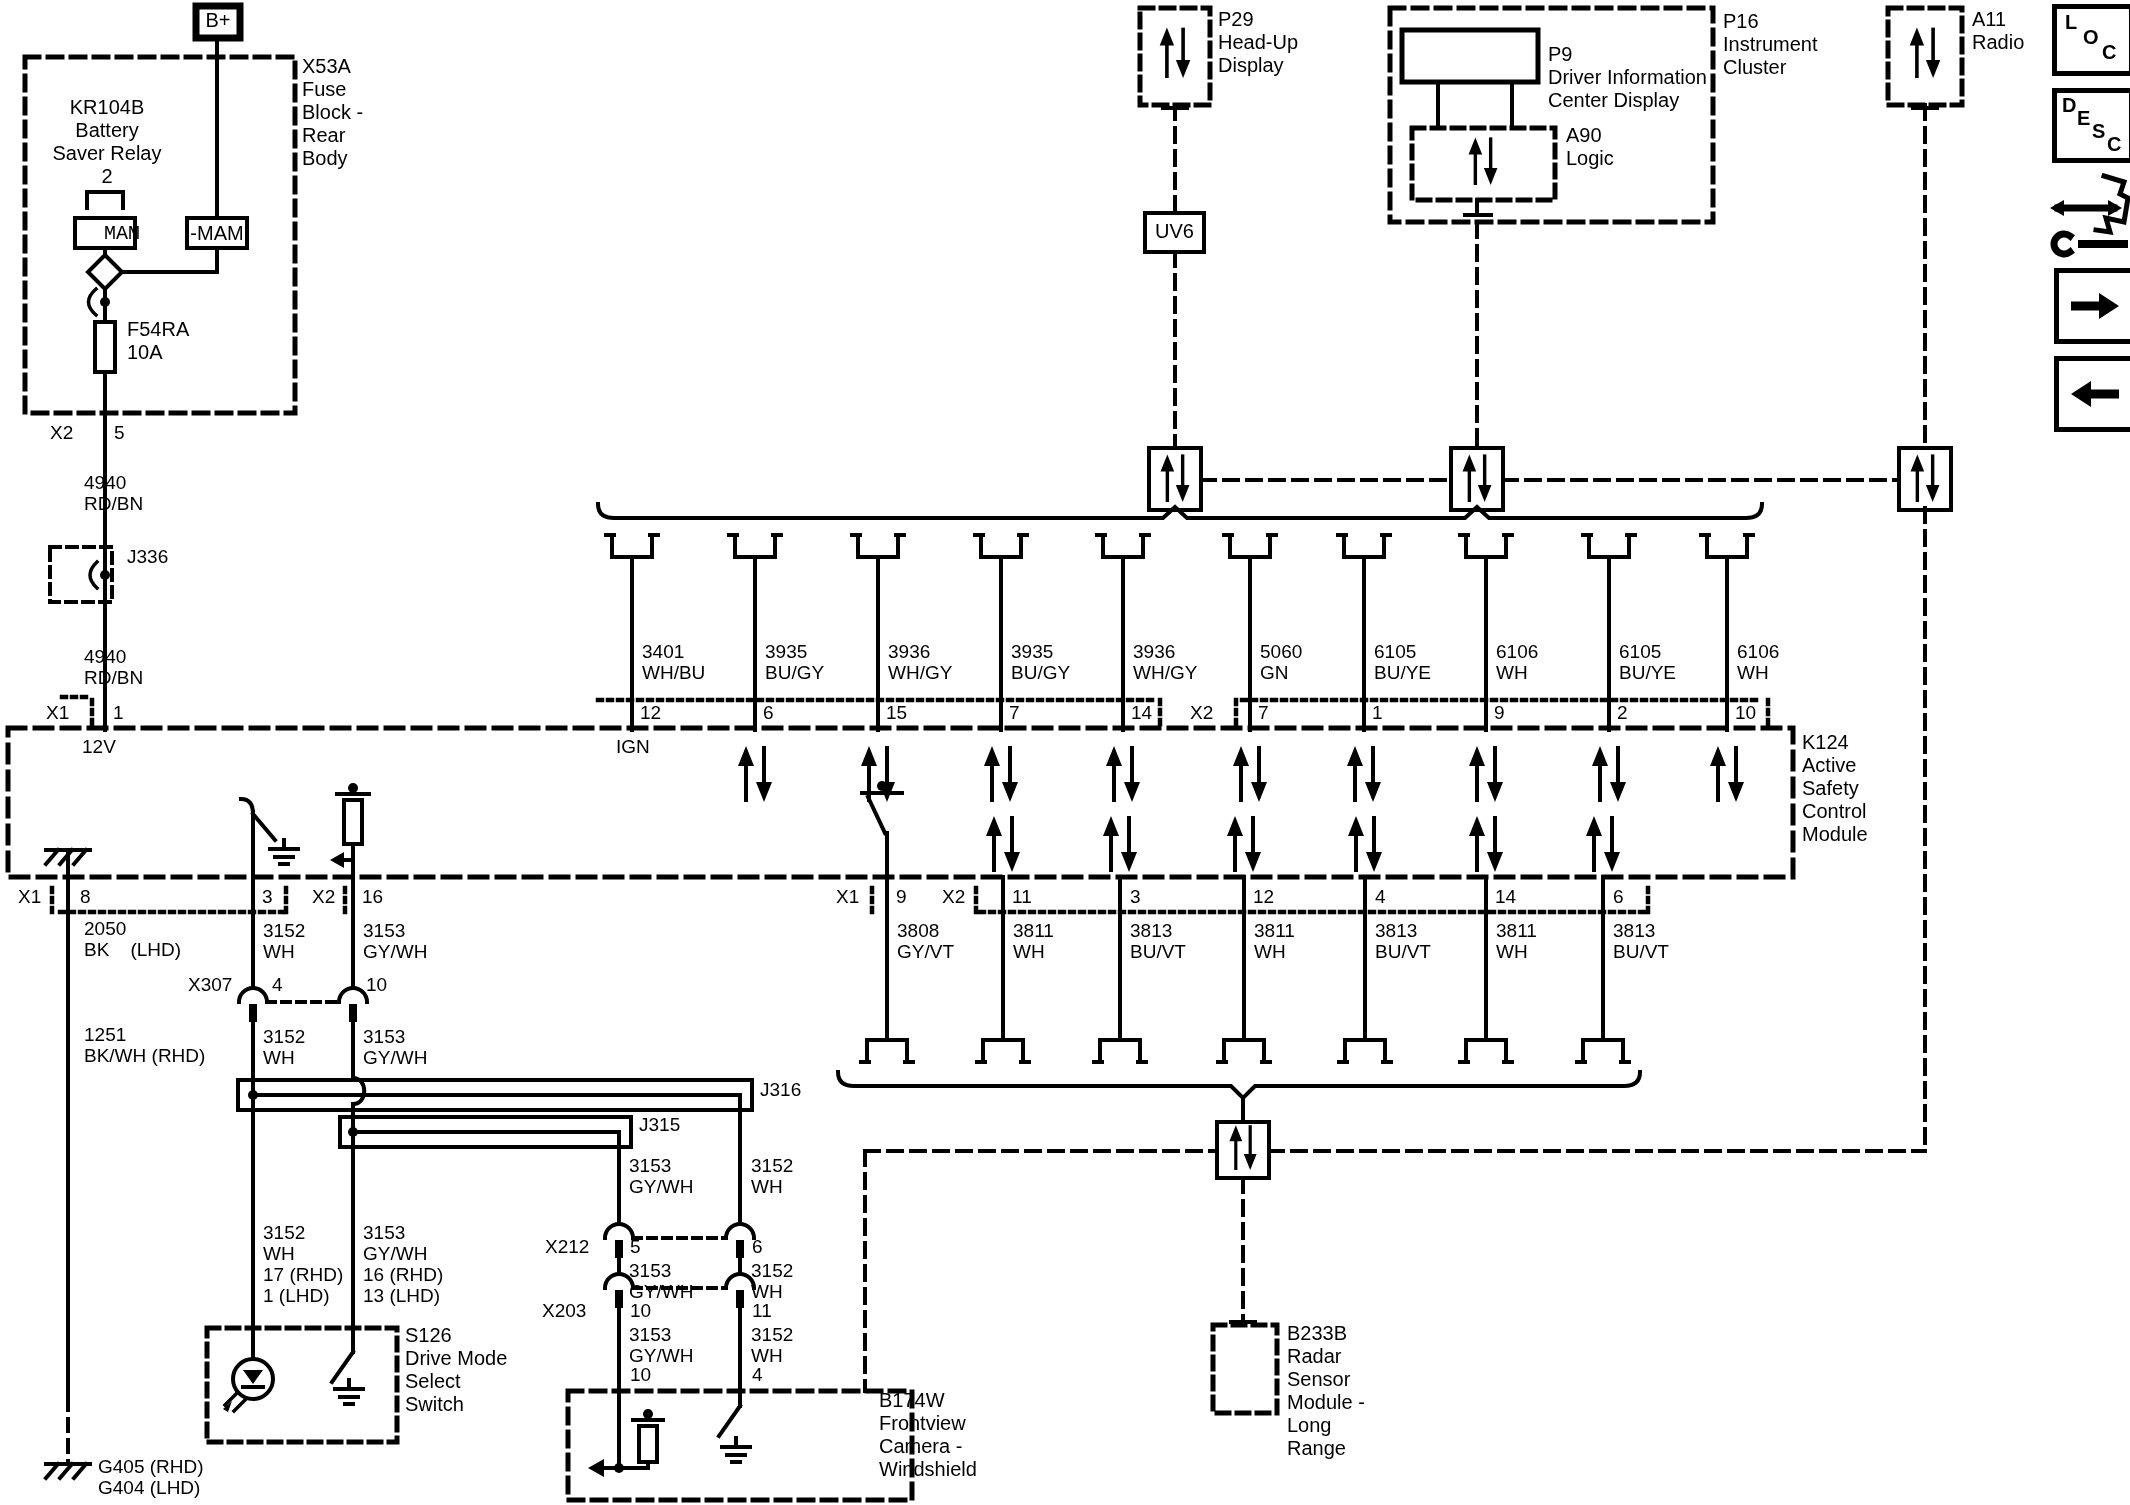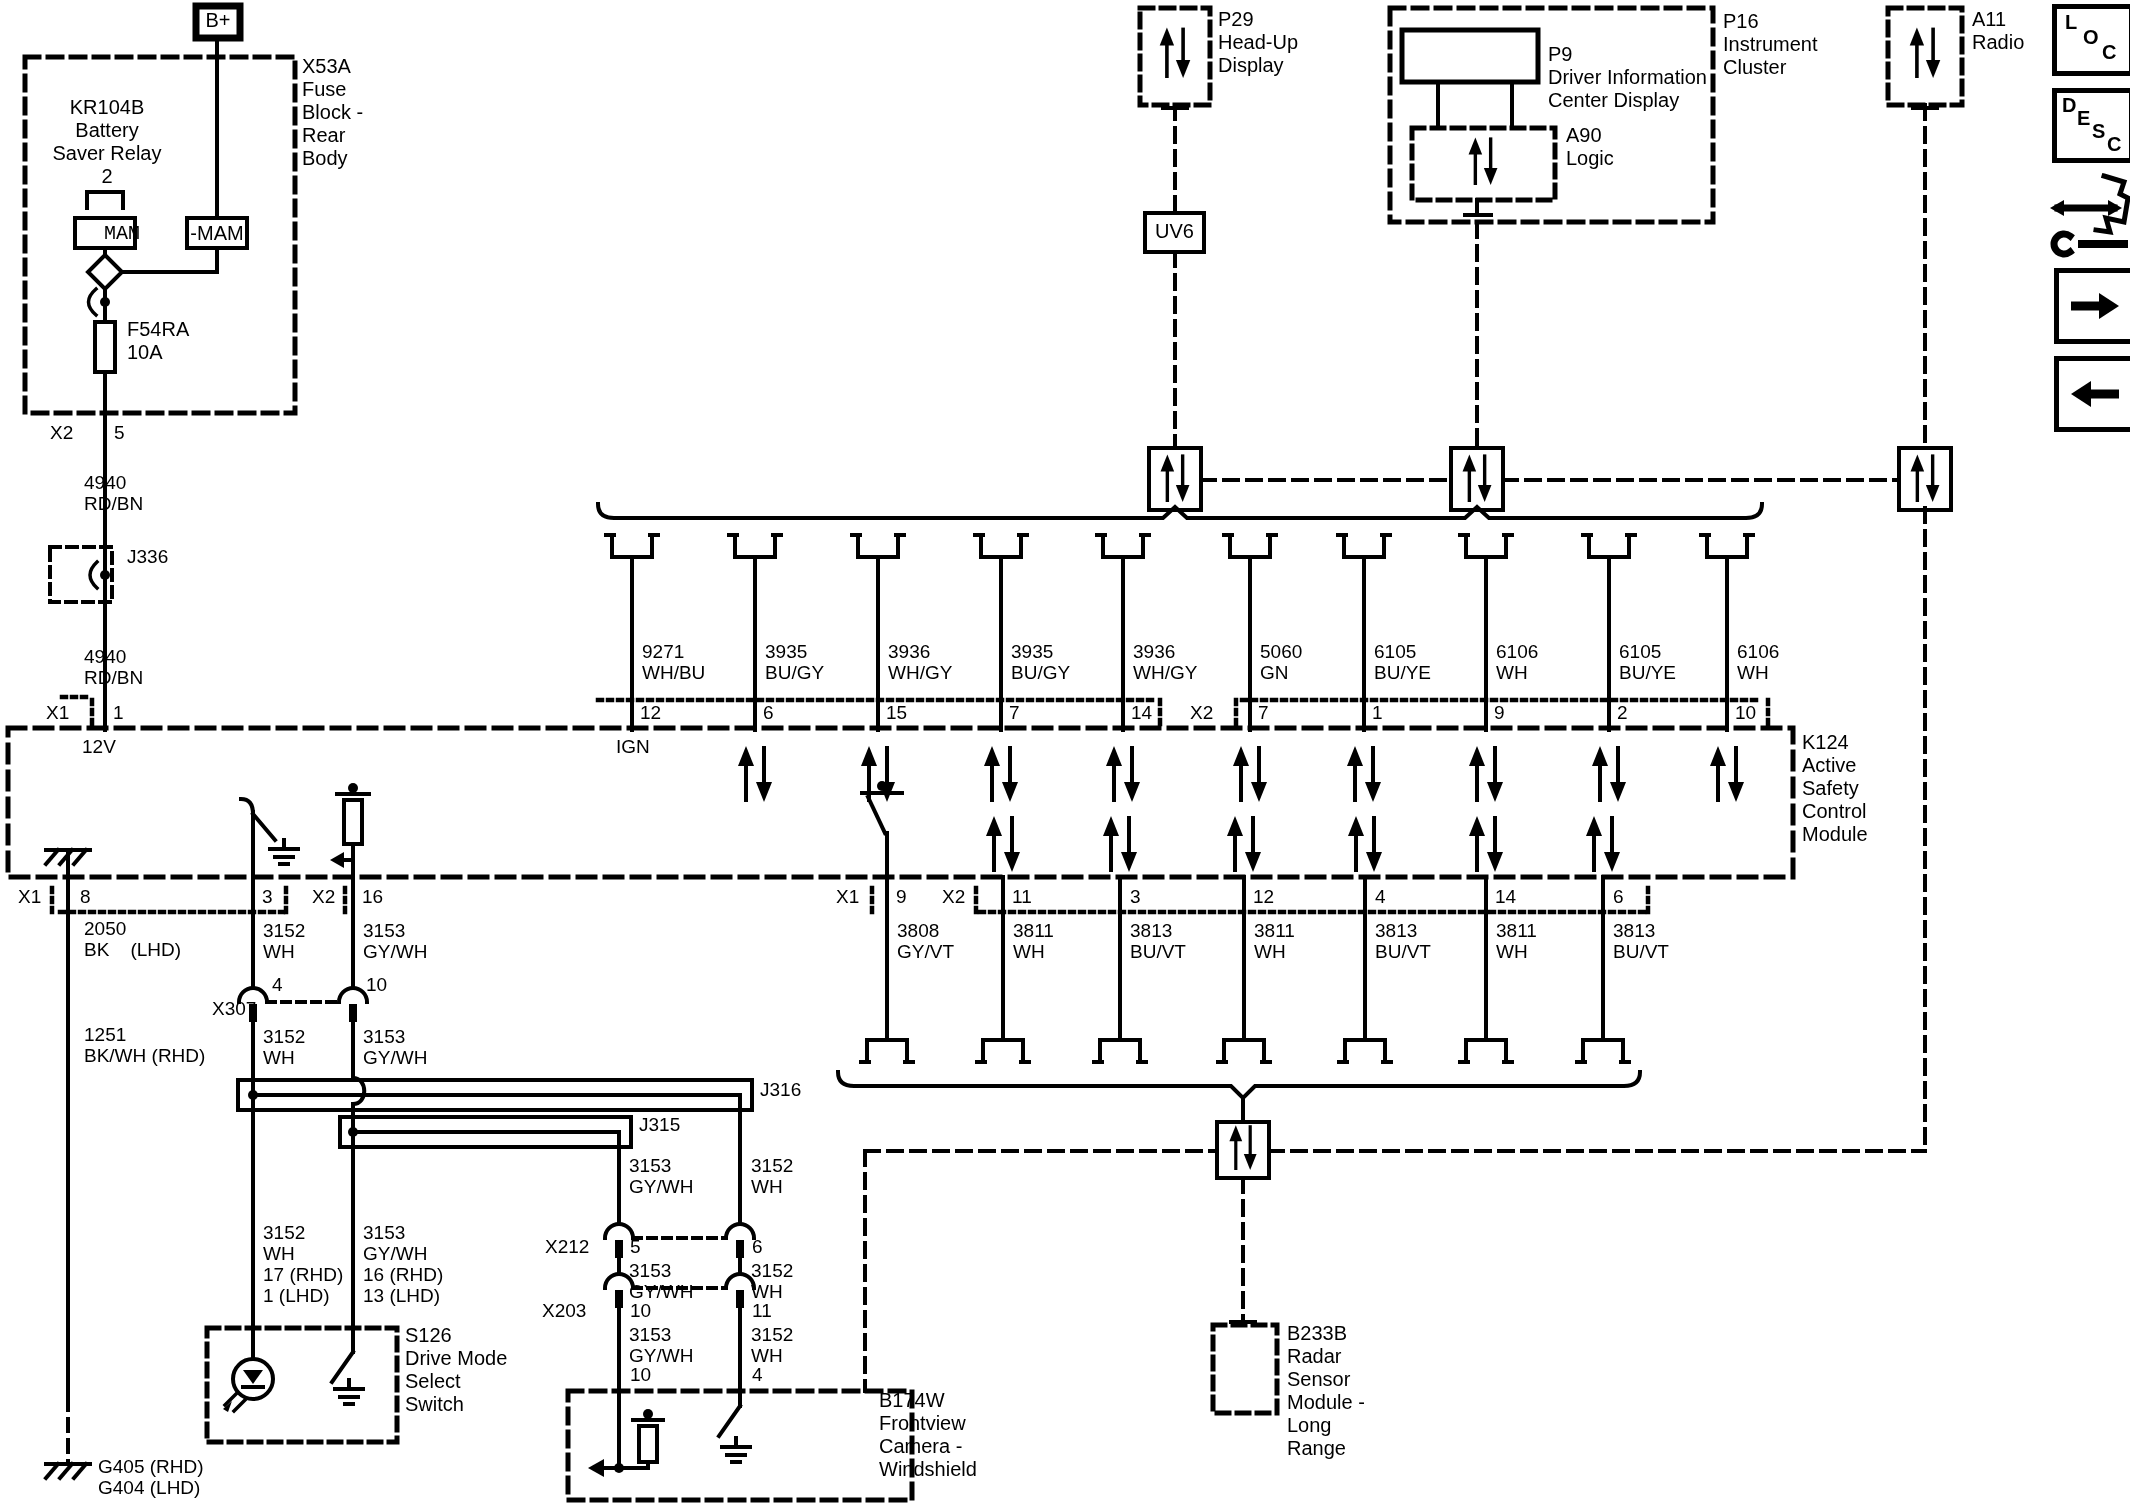--- a/index.html
+++ b/index.html
@@ -317,21 +317,21 @@
 Logic</div>
   <div class="lbl big" style="left:1972px;top:8px;">A11
 Radio</div>
   <div class="lbl big" style="left:1802px;top:731px;">K124
 Active
 Safety
 Control
 Module</div>
   <div class="lbl" style="left:616px;top:736px;">IGN</div>
 
-  <div class="lbl" style="left:642px;top:641px;">9271
+  <div class="lbl" style="left:642px;top:641px;">3401
 WH/BU</div>
   <div class="lbl" style="left:765px;top:641px;">3935
 BU/GY</div>
   <div class="lbl" style="left:888px;top:641px;">3936
 WH/GY</div>
   <div class="lbl" style="left:1011px;top:641px;">3935
 BU/GY</div>
   <div class="lbl" style="left:1133px;top:641px;">3936
 WH/GY</div>
   <div class="lbl" style="left:1260px;top:641px;">5060
@@ -389,21 +389,21 @@
   <div class="lbl" style="left:362px;top:886px;">16</div>
 
   <div class="lbl" style="left:84px;top:918px;">2050
 BK    (LHD)</div>
   <div class="lbl" style="left:84px;top:1024px;">1251
 BK/WH (RHD)</div>
   <div class="lbl" style="left:263px;top:920px;">3152
 WH</div>
   <div class="lbl" style="left:363px;top:920px;">3153
 GY/WH</div>
-  <div class="lbl" style="left:188px;top:998px;margin-left:24px;">X307</div>
+  <div class="lbl" style="left:188px;top:974px;">X307</div>
   <div class="lbl" style="left:272px;top:974px;">4</div>
   <div class="lbl" style="left:366px;top:974px;">10</div>
   <div class="lbl" style="left:263px;top:1026px;">3152
 WH</div>
   <div class="lbl" style="left:363px;top:1026px;">3153
 GY/WH</div>
   <div class="lbl" style="left:760px;top:1079px;">J316</div>
   <div class="lbl" style="left:639px;top:1114px;">J315</div>
   <div class="lbl" style="left:629px;top:1155px;">3153
 GY/WH</div>

